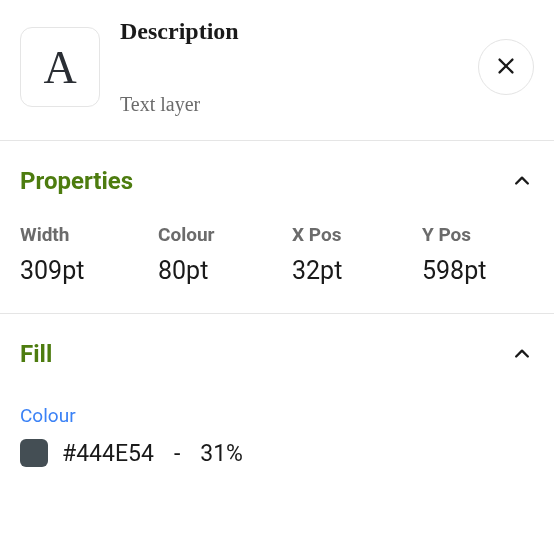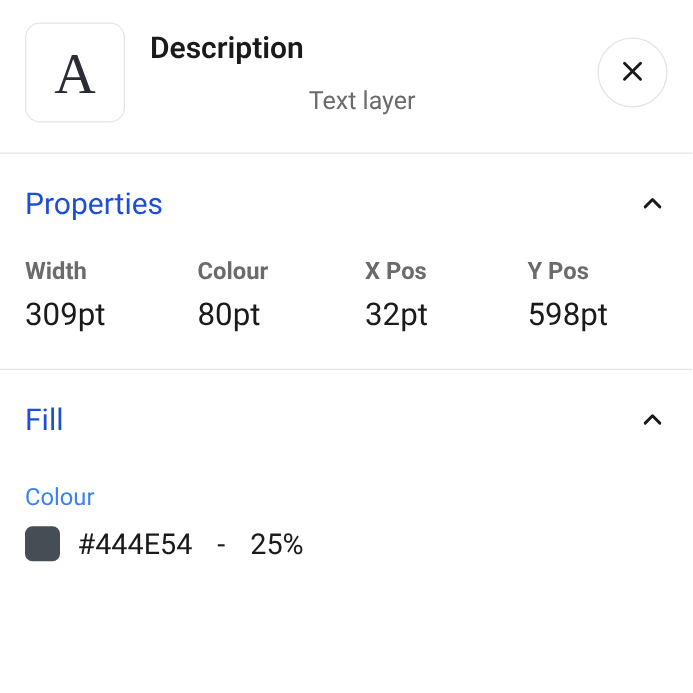--- a/index.html
+++ b/index.html
@@ -26,22 +26,23 @@
       justify-content: center;
       font-family: Georgia, "Times New Roman", serif;
       font-size: 46px;
       font-weight: 500;
       color: #2a2e34;
       flex-shrink: 0;
     }
     .header-text {
       flex: 1;
       display: flex;
-      flex-direction: row;
+      flex-direction: column;
       gap: 4px;
+      font-family: Liberation Serif, serif;
     }
     .header-title {
       font-size: 24px;
       font-weight: 600;
       color: #1a1a1a;
     }
     .header-subtitle {
       font-size: 20px;
       font-weight: 400;
       color: #6b6b6b;
@@ -70,22 +71,22 @@
     }
     .section-header {
       display: flex;
       align-items: center;
       justify-content: space-between;
       margin-bottom: 28px;
       cursor: pointer;
     }
     .section-title {
       font-size: 24px;
-      font-weight: 400;
-      color: #1d4ed8;
+      font-weight: 700;
+      color: #4d7c0f;
     }
     .chevron {
       width: 24px;
       height: 24px;
       display: flex;
       align-items: center;
       justify-content: center;
     }
     .chevron svg { width: 20px; height: 20px; }
     .prop-grid {
@@ -205,15 +206,15 @@
       <svg viewBox="0 0 24 24" fill="none" stroke="#1a1a1a" stroke-width="2.8" stroke-linecap="round" stroke-linejoin="round">
         <polyline points="5 15 12 8 19 15"></polyline>
       </svg>
     </div>
   </div>
   <div class="colour-label">Colour</div>
   <div class="colour-row">
     <div class="swatch"></div>
     <div class="hex">#444E54</div>
     <div class="dash">-</div>
-    <div class="opacity">25%</div>
+    <div class="opacity">31%</div>
   </div>
 </div>
 
 </body></html>

